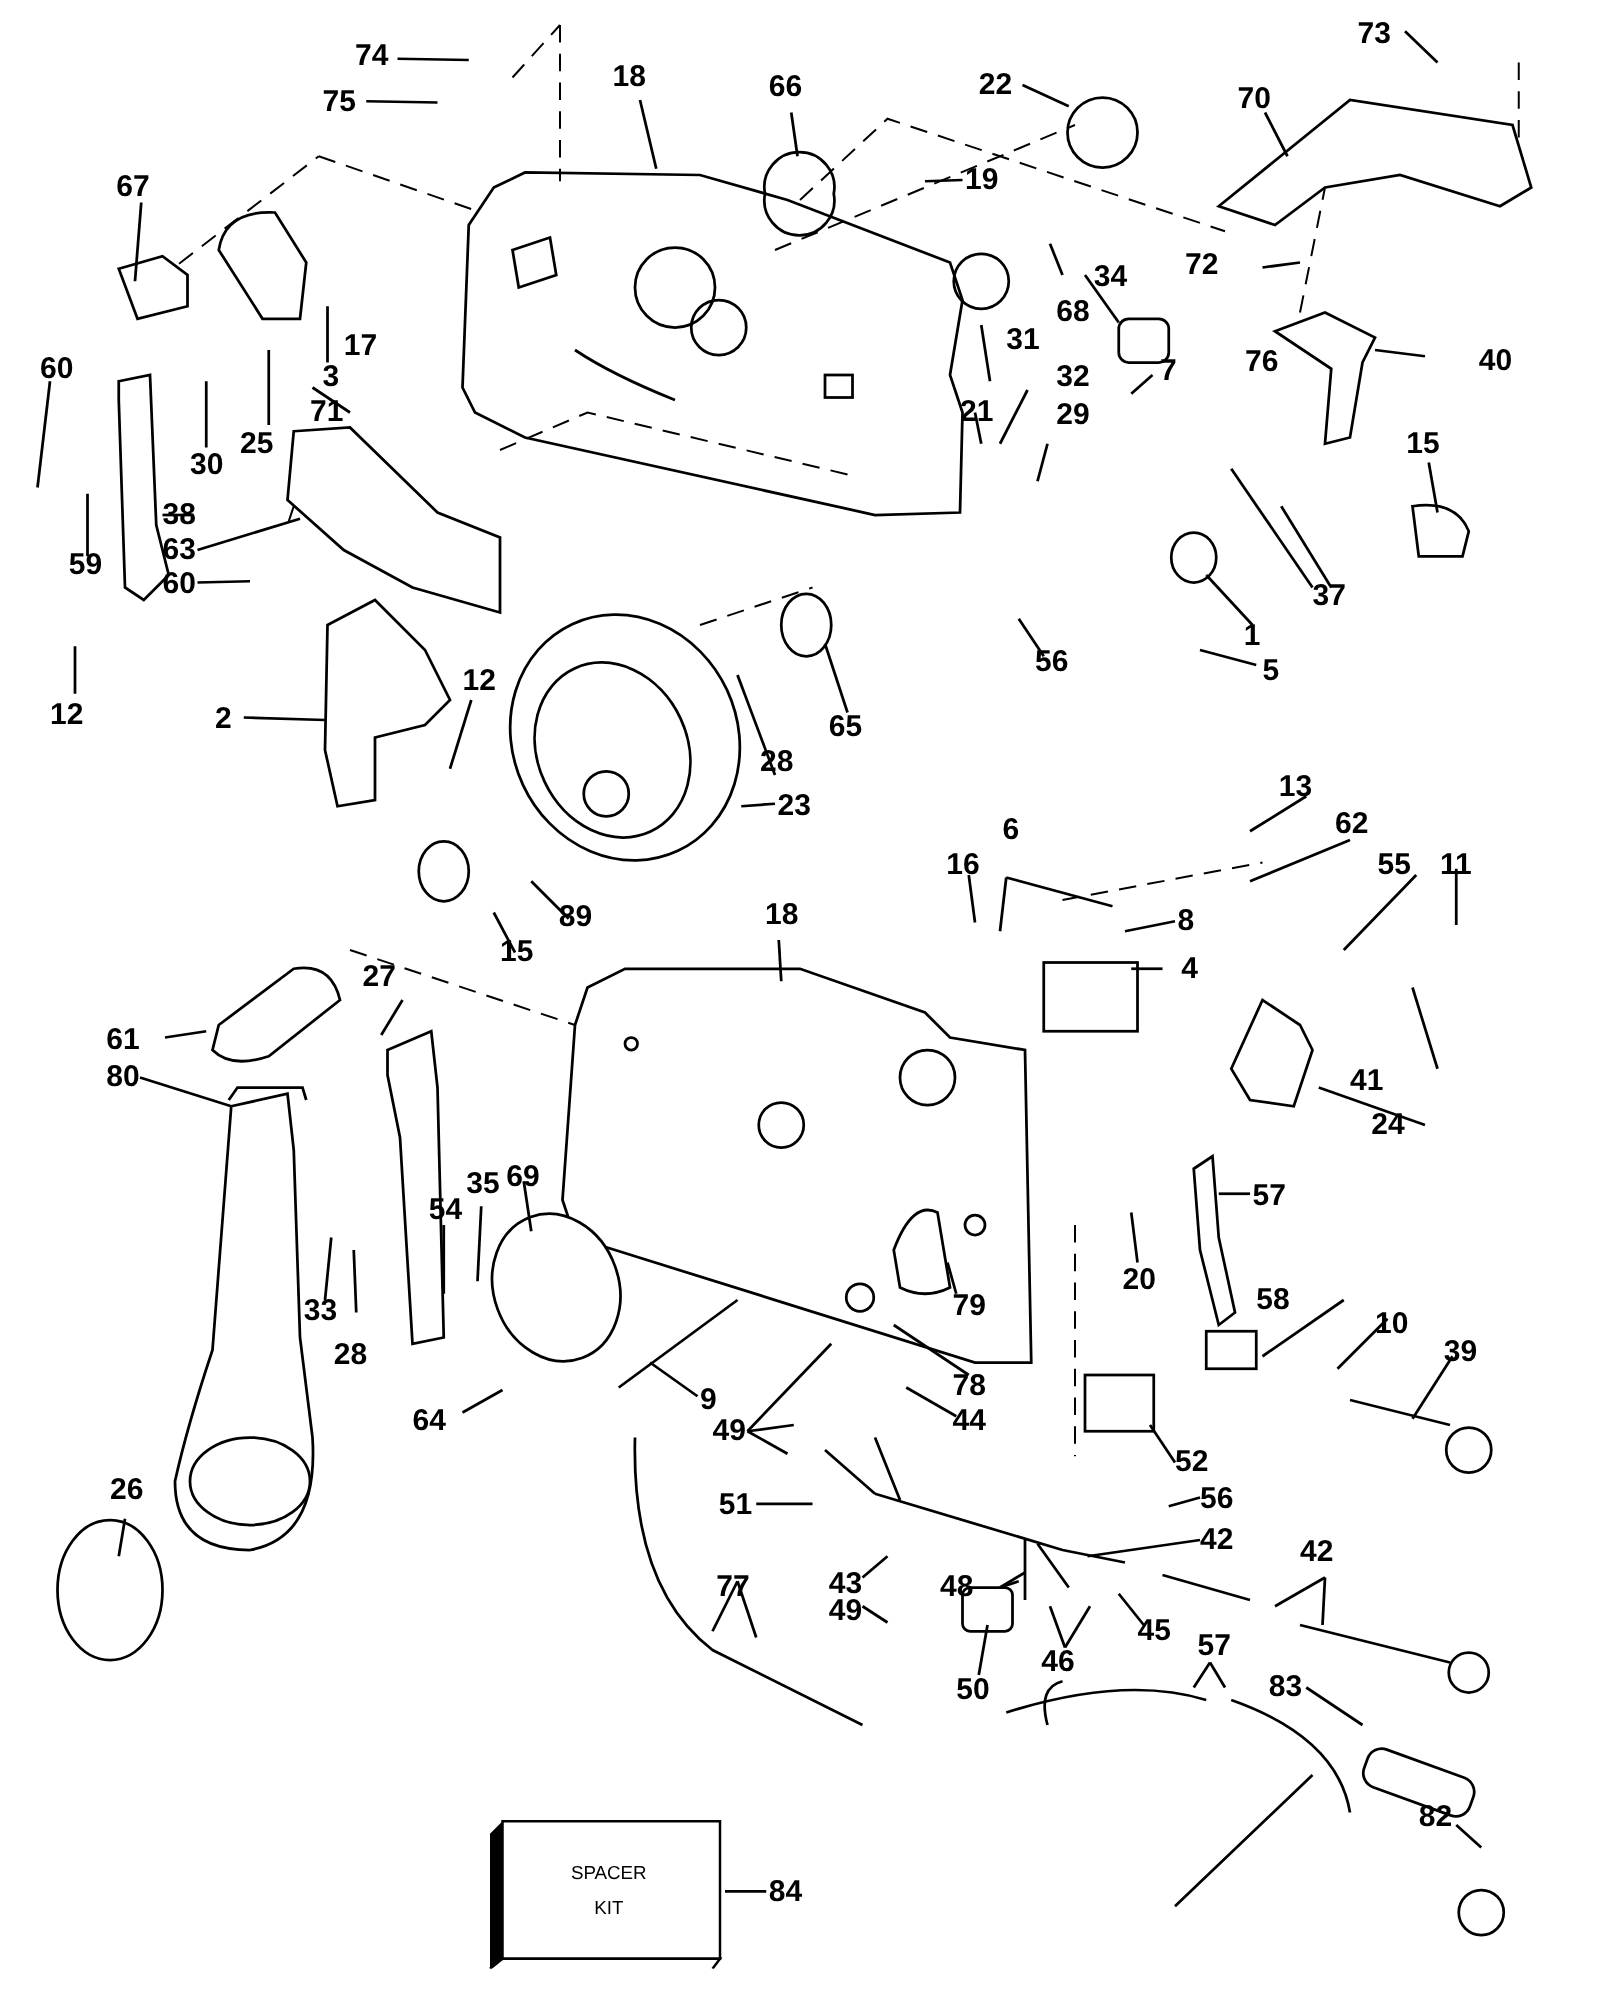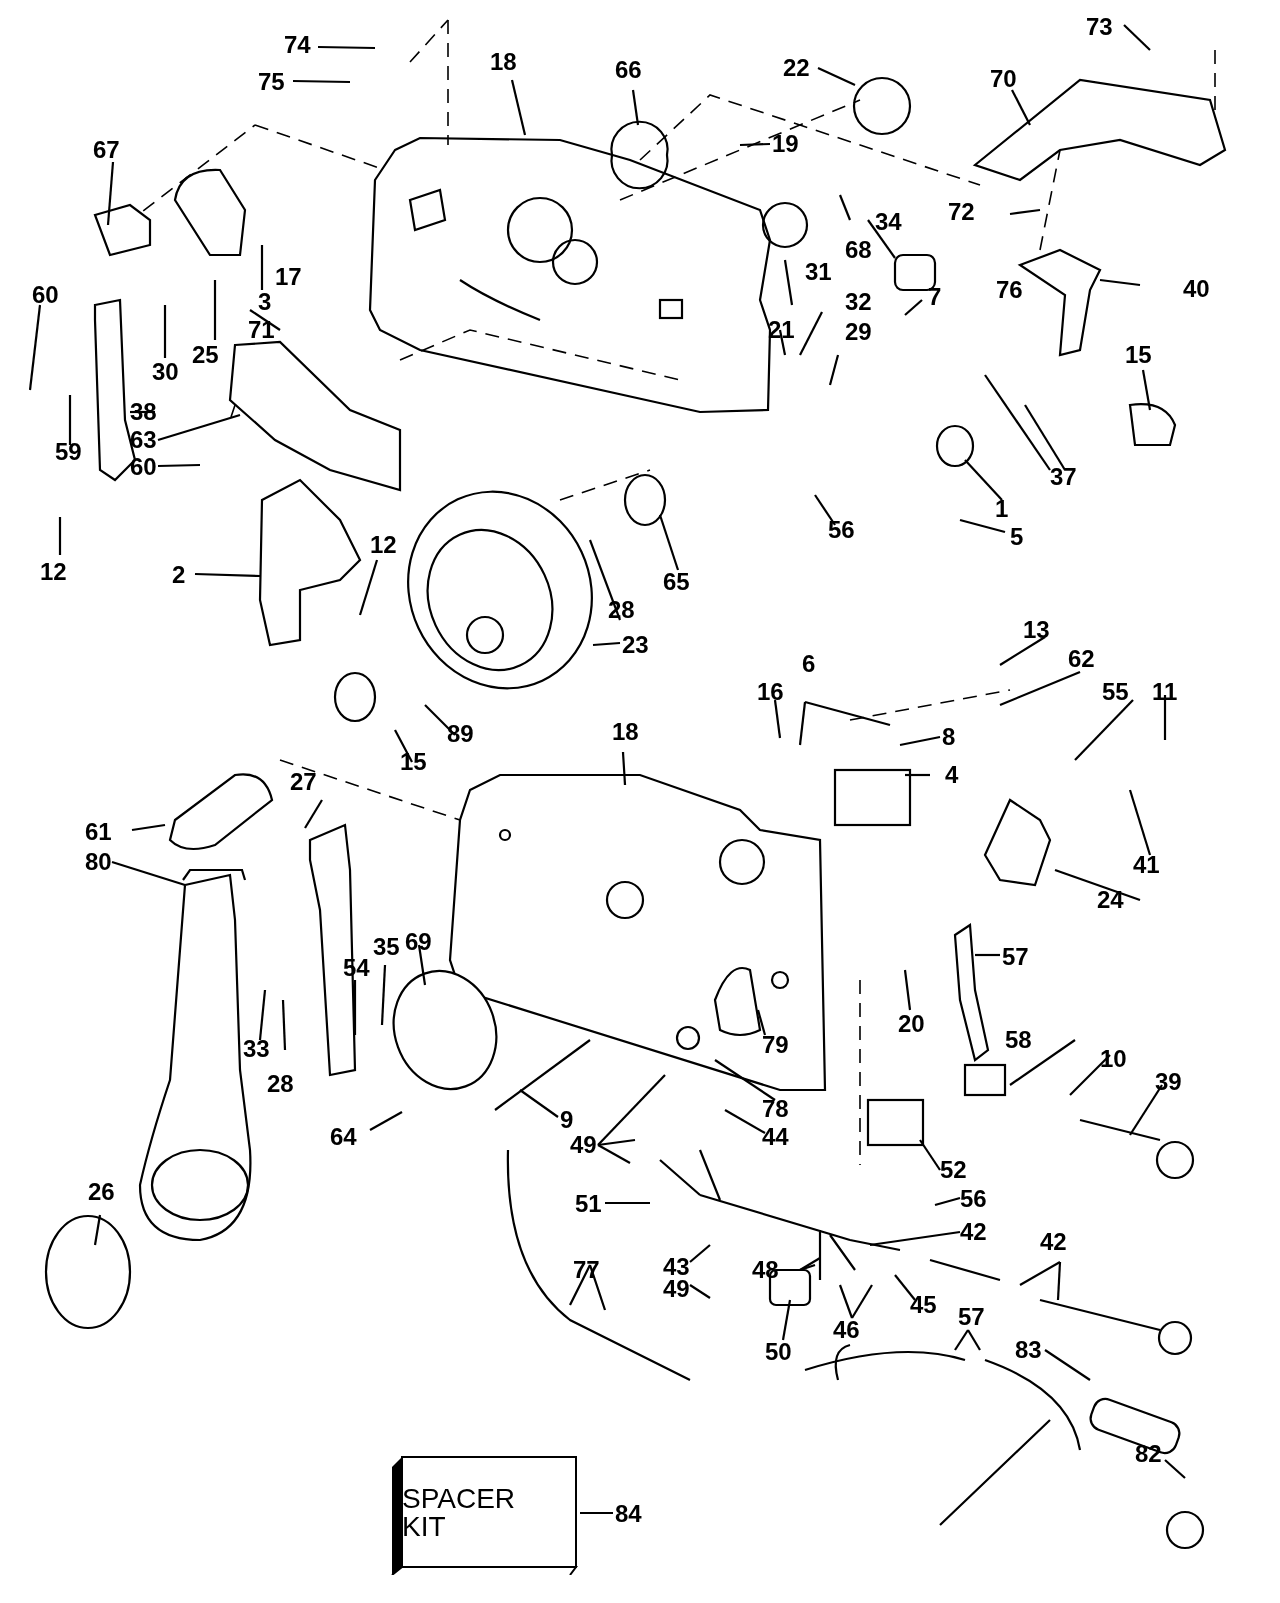--- a/index.html
+++ b/index.html
@@ -6,22 +6,22 @@
   body { width:1280px; height:1603px; position:relative; overflow:hidden;
          font-family:"Liberation Sans", sans-serif; }
   #diagram { position:absolute; left:0; top:0; width:1280px; height:1603px; }
   .lbl { position:absolute; font-family:"Liberation Sans", sans-serif; font-weight:bold;
          font-size:24px; line-height:24px; color:#000; white-space:nowrap; }
   .ln { stroke:#000; stroke-width:2.2; fill:none; }
   .dash { stroke:#000; stroke-width:1.6; fill:none; stroke-dasharray:14 9; }
   .pt { stroke:#000; stroke-width:2.2; fill:#fff; }
   .ptf { stroke:#000; stroke-width:2.2; fill:none; }
   .spacer-box { position:absolute; left:390px; top:1455px; width:188px; height:120px; }
-  .spacer-text { position:absolute; left:402px; top:1485px; width:170px; 
-                 font-family:"Liberation Sans", sans-serif; font-size:28px; line-height:28px; color:#000; }
+  .spacer-text { position:absolute; left:402px; top:1485px; width:170px; text-align:center;
+                 font-family:"Liberation Sans", sans-serif; font-size:15px; line-height:28px; color:#000; }
 </style>
 </head>
 <body>
 
 <svg id="diagram" viewBox="0 0 1280 1603" xmlns="http://www.w3.org/2000/svg">
 
   <g>
     <path class="pt" d="M395 150 L420 138 L560 140 L630 160 L760 210 L770 240 L760 300 L770 330 L768 410 L700 412 L420 350 L380 330 L370 310 L375 180 Z"></path>
     <circle class="ptf" cx="540" cy="230" r="32"></circle>
     <circle class="ptf" cx="575" cy="262" r="22"></circle>
@@ -267,21 +267,21 @@
   <span class="lbl" style="left:1068px;top:647px">62</span>
   <span class="lbl" style="left:757px;top:680px">16</span>
   <span class="lbl" style="left:802px;top:652px">6</span>
   <span class="lbl" style="left:1102px;top:680px">55</span>
   <span class="lbl" style="left:1152px;top:680px">11</span>
   <span class="lbl" style="left:447px;top:722px">89</span>
   <span class="lbl" style="left:612px;top:720px">18</span>
   <span class="lbl" style="left:942px;top:725px">8</span>
   <span class="lbl" style="left:945px;top:763px">4</span>
   <span class="lbl" style="left:400px;top:750px">15</span>
-  <span class="lbl" style="left:1133px;top:853px">41</span>
+  <span class="lbl" style="left:1080px;top:853px">41</span>
   <span class="lbl" style="left:290px;top:770px">27</span>
   <span class="lbl" style="left:85px;top:820px">61</span>
   <span class="lbl" style="left:85px;top:850px">80</span>
   <span class="lbl" style="left:1097px;top:888px">24</span>
   <span class="lbl" style="left:405px;top:930px">69</span>
   <span class="lbl" style="left:373px;top:935px">35</span>
   <span class="lbl" style="left:343px;top:956px">54</span>
   <span class="lbl" style="left:1002px;top:945px">57</span>
   <span class="lbl" style="left:898px;top:1012px">20</span>
   <span class="lbl" style="left:243px;top:1037px">33</span>

